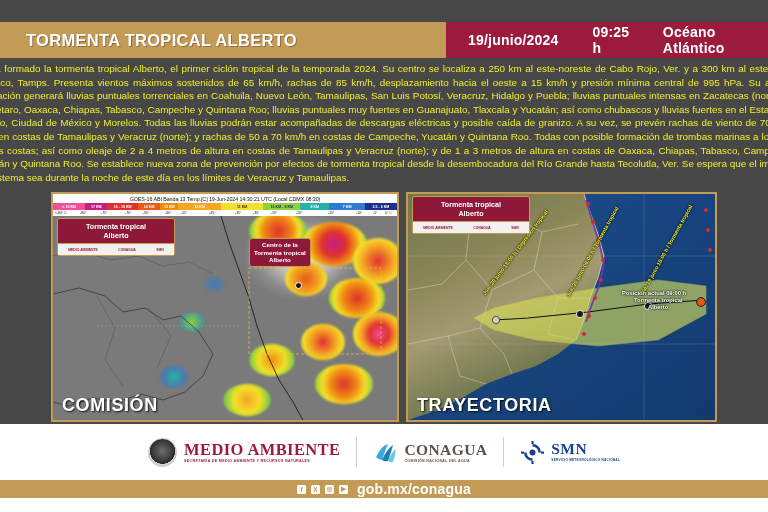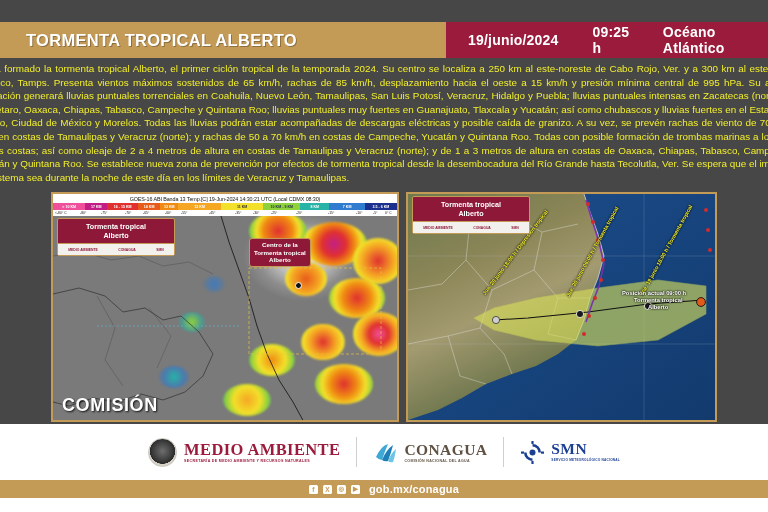--- a/index.html
+++ b/index.html
@@ -147,21 +147,21 @@
 
   .bottombar{
     position:absolute;left:0;top:480px;width:768px;height:18px;background:#C49A57;
     display:flex;align-items:center;justify-content:center;gap:5px;color:#fff;
   }
   .bottombar .sic{
     width:9px;height:9px;border-radius:1.5px;background:#fff;color:#C49A57;
     font-size:6.5px;font-weight:bold;display:flex;align-items:center;justify-content:center;
     font-family:"Liberation Sans",sans-serif;
   }
-  .bottombar .url{font-size:11px;font-weight:bold;margin-left:4px;letter-spacing:.2px;}
+  .bottombar .url{font-size:14px;font-weight:bold;margin-left:4px;letter-spacing:.2px;}
   .tail{position:absolute;left:0;top:498px;width:768px;height:14px;background:#ffffff;}
 </style>
 </head>
 <body>
 
 <div class="poster">
 
   <div class="top-strip"></div>
 
   <div class="header">
@@ -368,20 +368,21 @@
           <div class="l1">Tormenta tropical</div>
           <div class="l1" style="margin-bottom:3px">Alberto</div>
           <div class="logos-strip">
             <span>MEDIO AMBIENTE</span>
             <span>CONAGUA</span>
             <span>SMN</span>
           </div>
         </div>
       </div>
 
+      <div class="panel-caption">TRAYECTORIA</div>
     </div>
   </div>
 
   <div class="footer">
 
     <div class="brand">
       <div class="eagle"></div>
       <div class="ma-text">
         <div class="t1">MEDIO AMBIENTE</div>
         <div class="t2">SECRETARÍA DE MEDIO AMBIENTE Y RECURSOS NATURALES</div>

